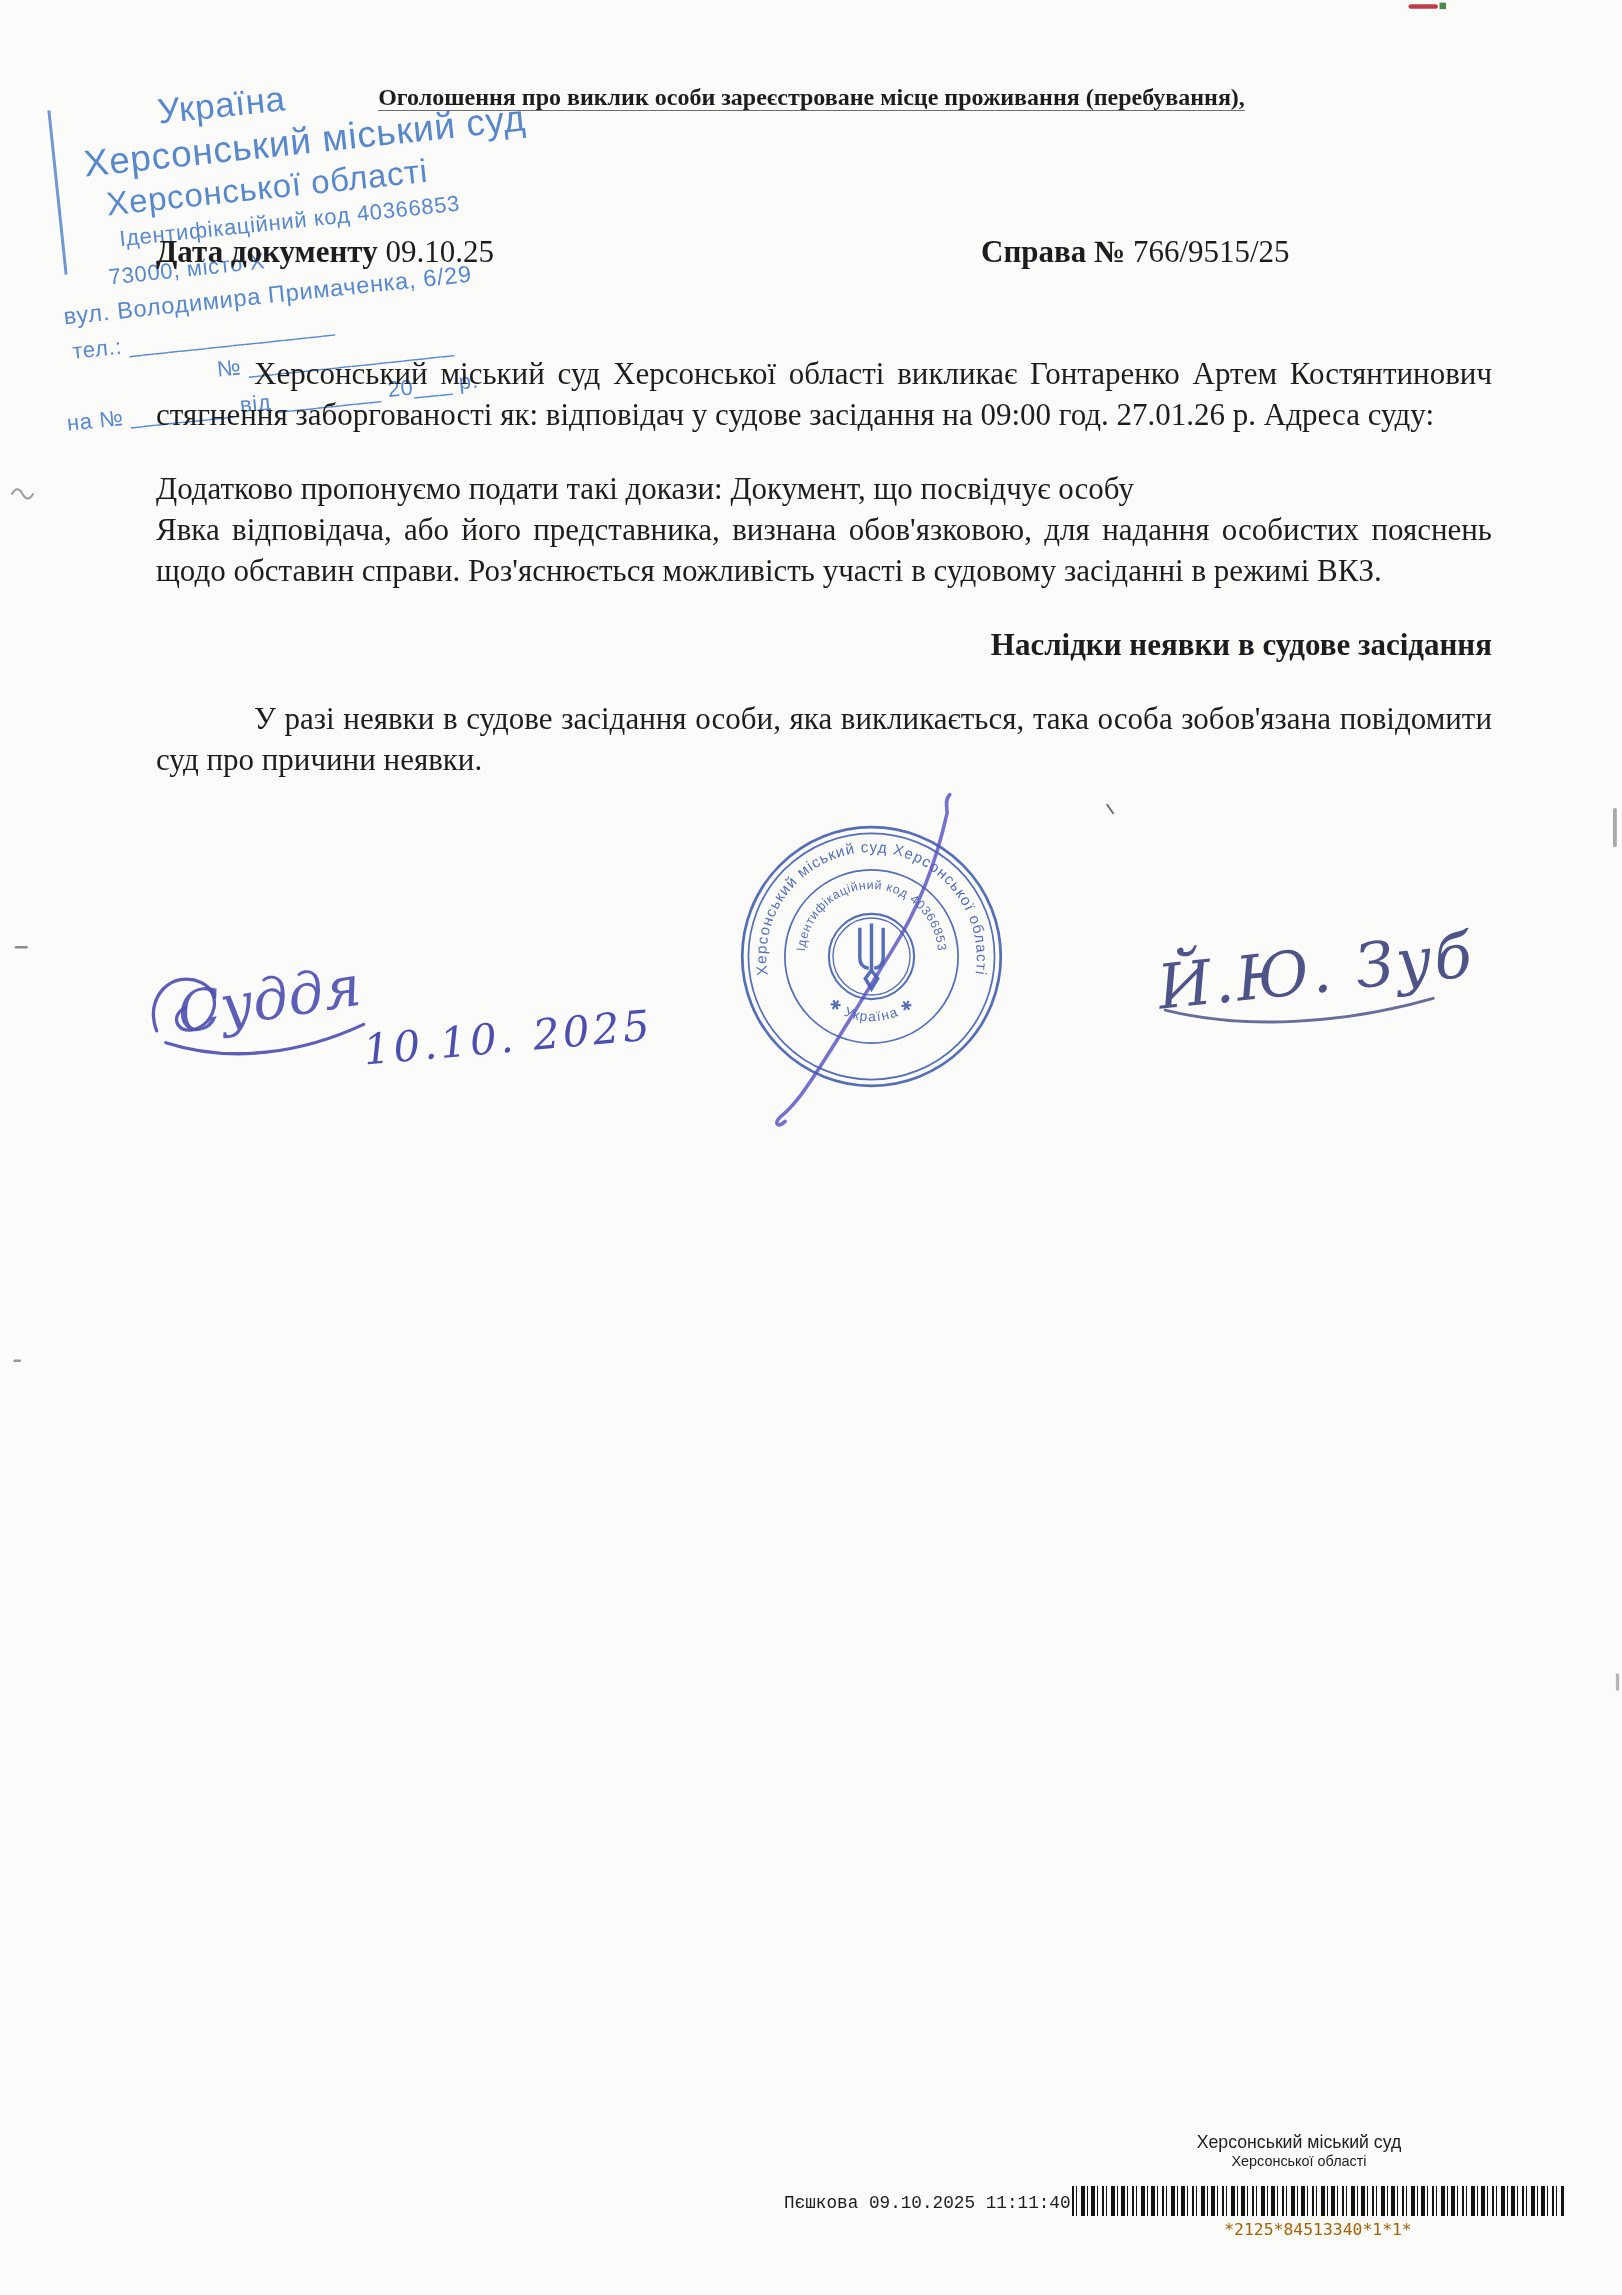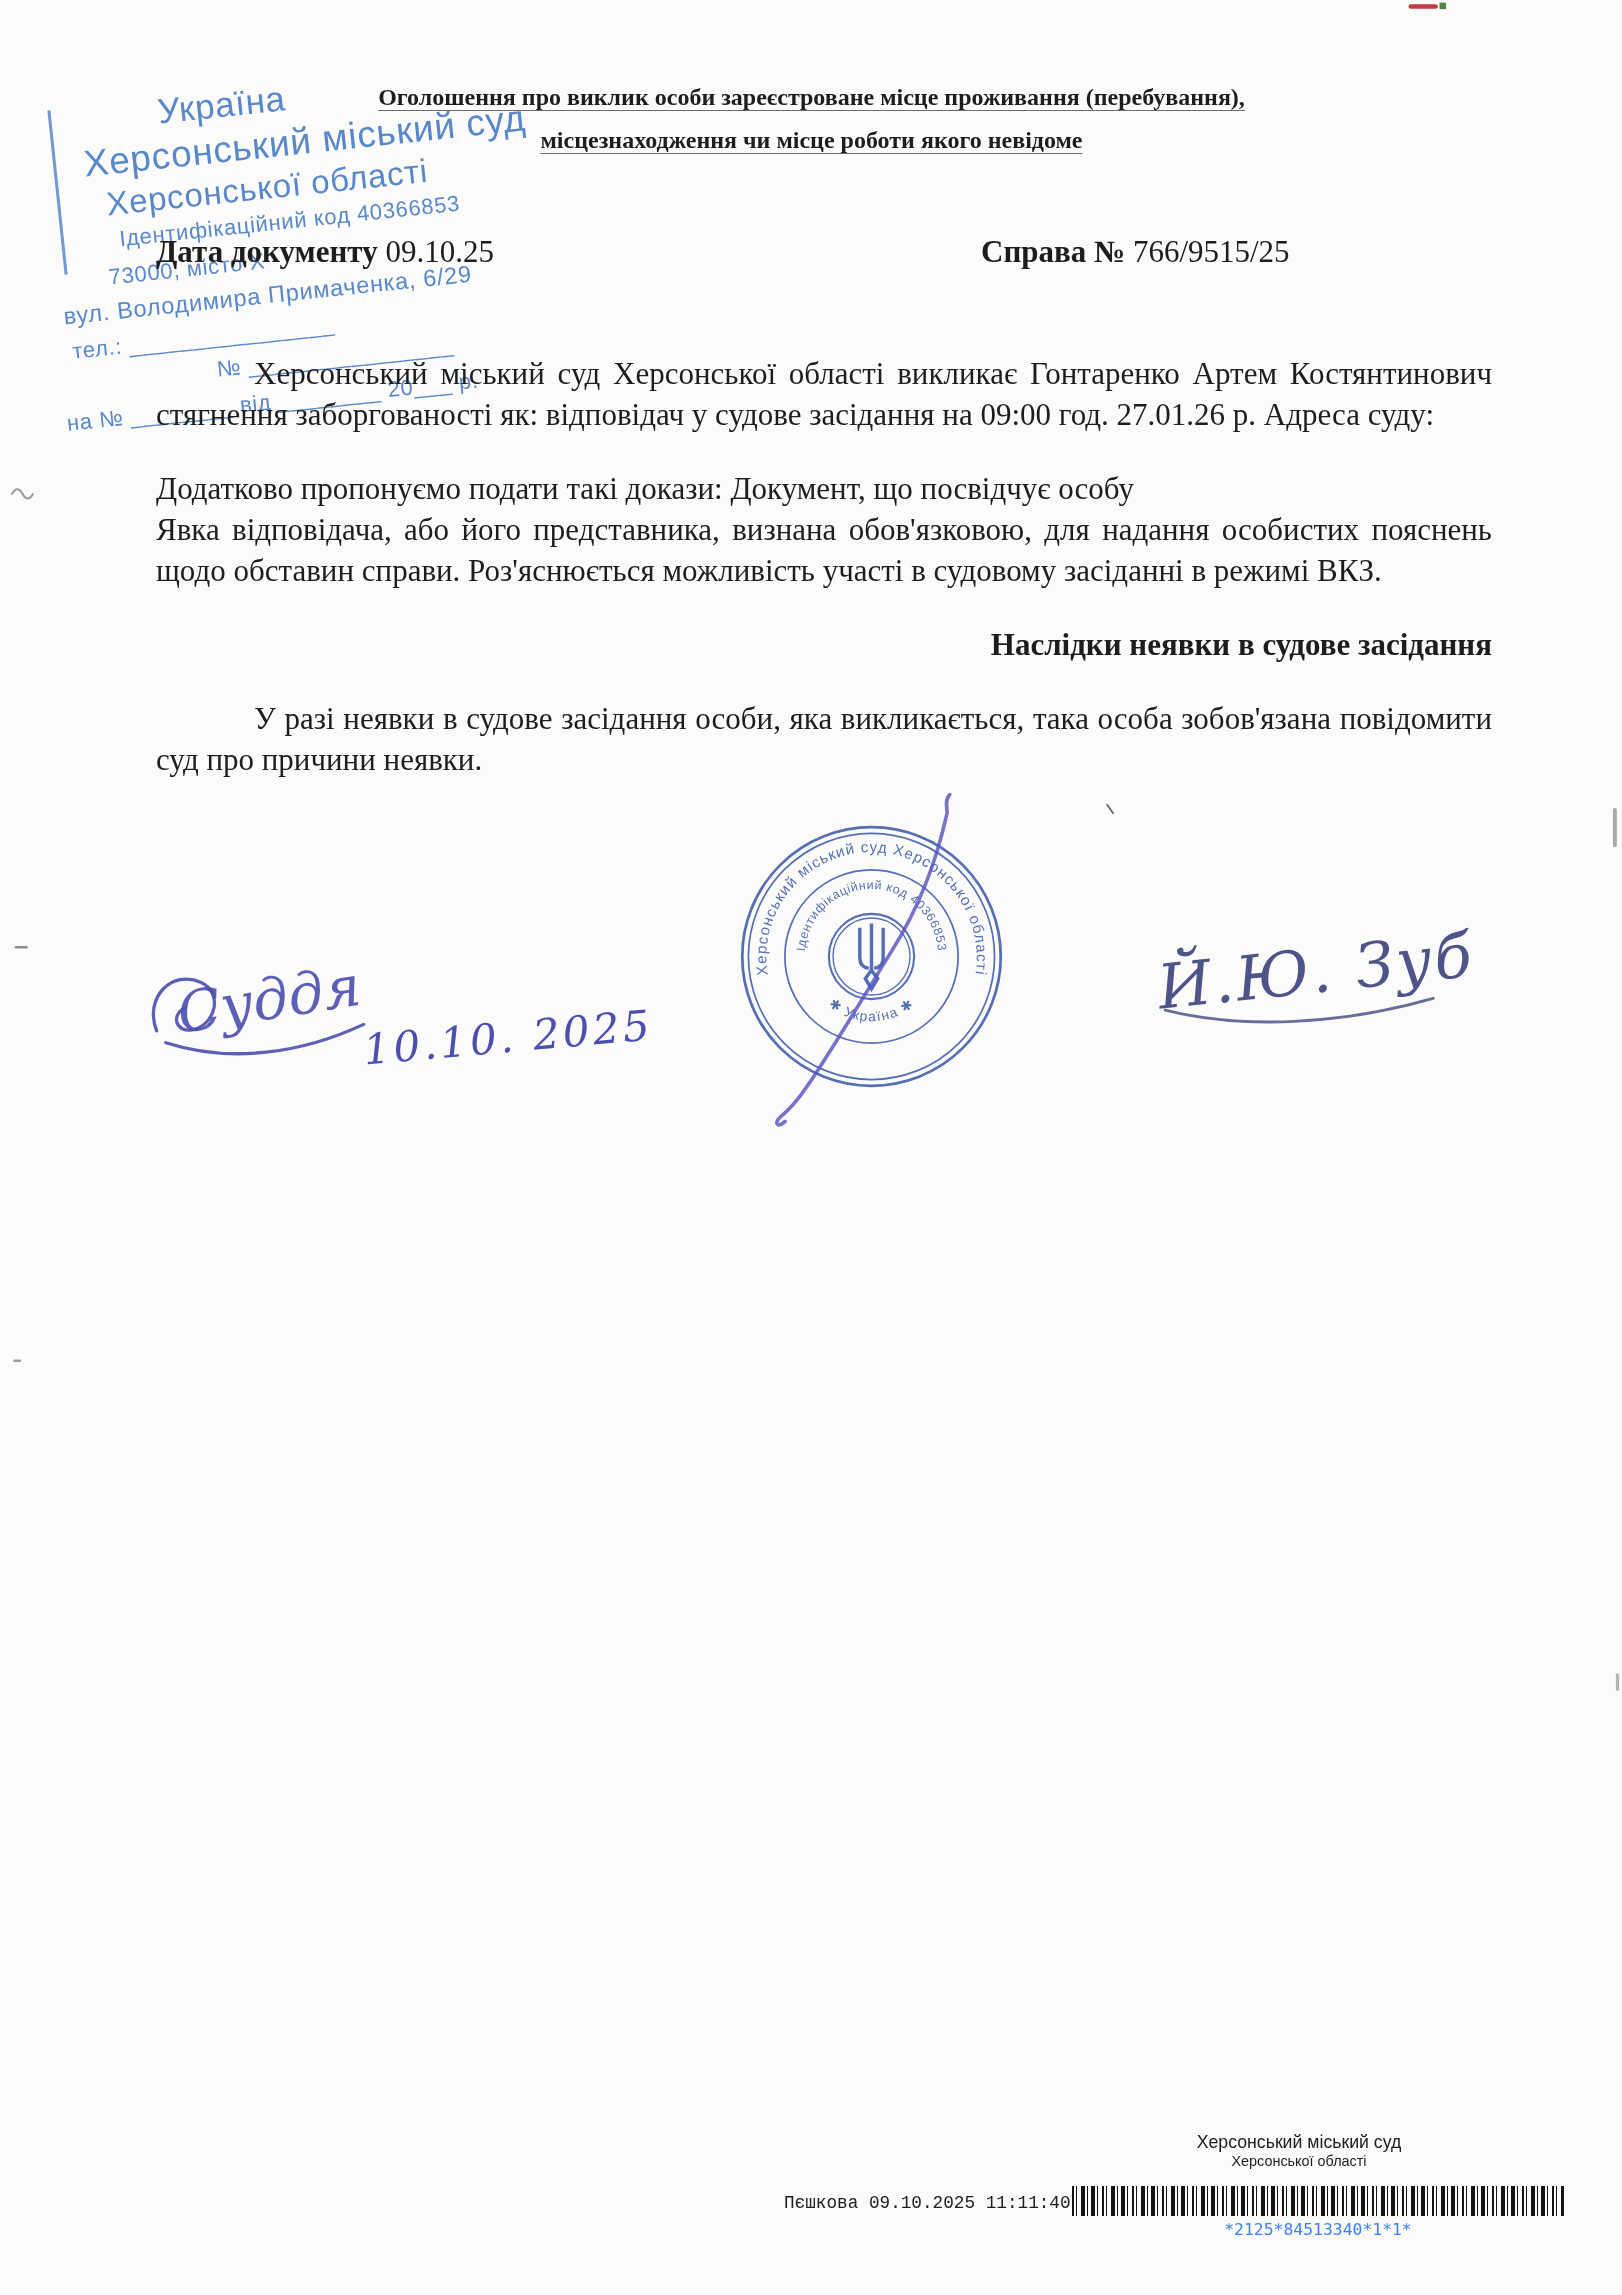--- a/index.html
+++ b/index.html
@@ -77,30 +77,29 @@
     background-image:repeating-linear-gradient(90deg,
       #141414 0 2px, transparent 2px 3.9px,
       #141414 3.9px 5.2px, transparent 5.2px 9.2px,
       #141414 9.2px 13px, transparent 13px 15px,
       #141414 15px 16.4px, transparent 16.4px 19px,
       #141414 19px 23px, transparent 23px 25px,
       #141414 25px 26px, transparent 26px 30px);
   }
   .barcode-text{
     left:1072px;top:2220px;width:492px;text-align:center;z-index:3;
-    font-family:"DejaVu Sans Mono",monospace;font-size:16.4px;color:#3b82f6;
+    font-family:"DejaVu Sans Mono",monospace;font-size:16.4px;color:#a16207;
   }
   .artifacts{left:0;top:0;width:1623px;height:2295px;z-index:7;pointer-events:none;}
 </style>
 </head>
 <body>
 
 <div class="abs title">
   <div><span class="tline">Оголошення про виклик особи зареєстроване місце проживання (перебування),</span></div>
-  <div><span class="tline">місцезнаходження чи місце роботи якого невідоме</span></div>
 </div>
 
 <div class="abs stamp-edge"></div>
 <div class="abs stamp">
   <div class="st1">Україна</div>
   <div class="st2">Херсонський міський суд</div>
   <div class="st3">Херсонської області</div>
   <div class="st4">Ідентифікаційний код 40366853</div>
   <div class="st5">73000, місто Х</div>
   <div class="st6">вул. Володимира Примаченка, 6/29</div>

